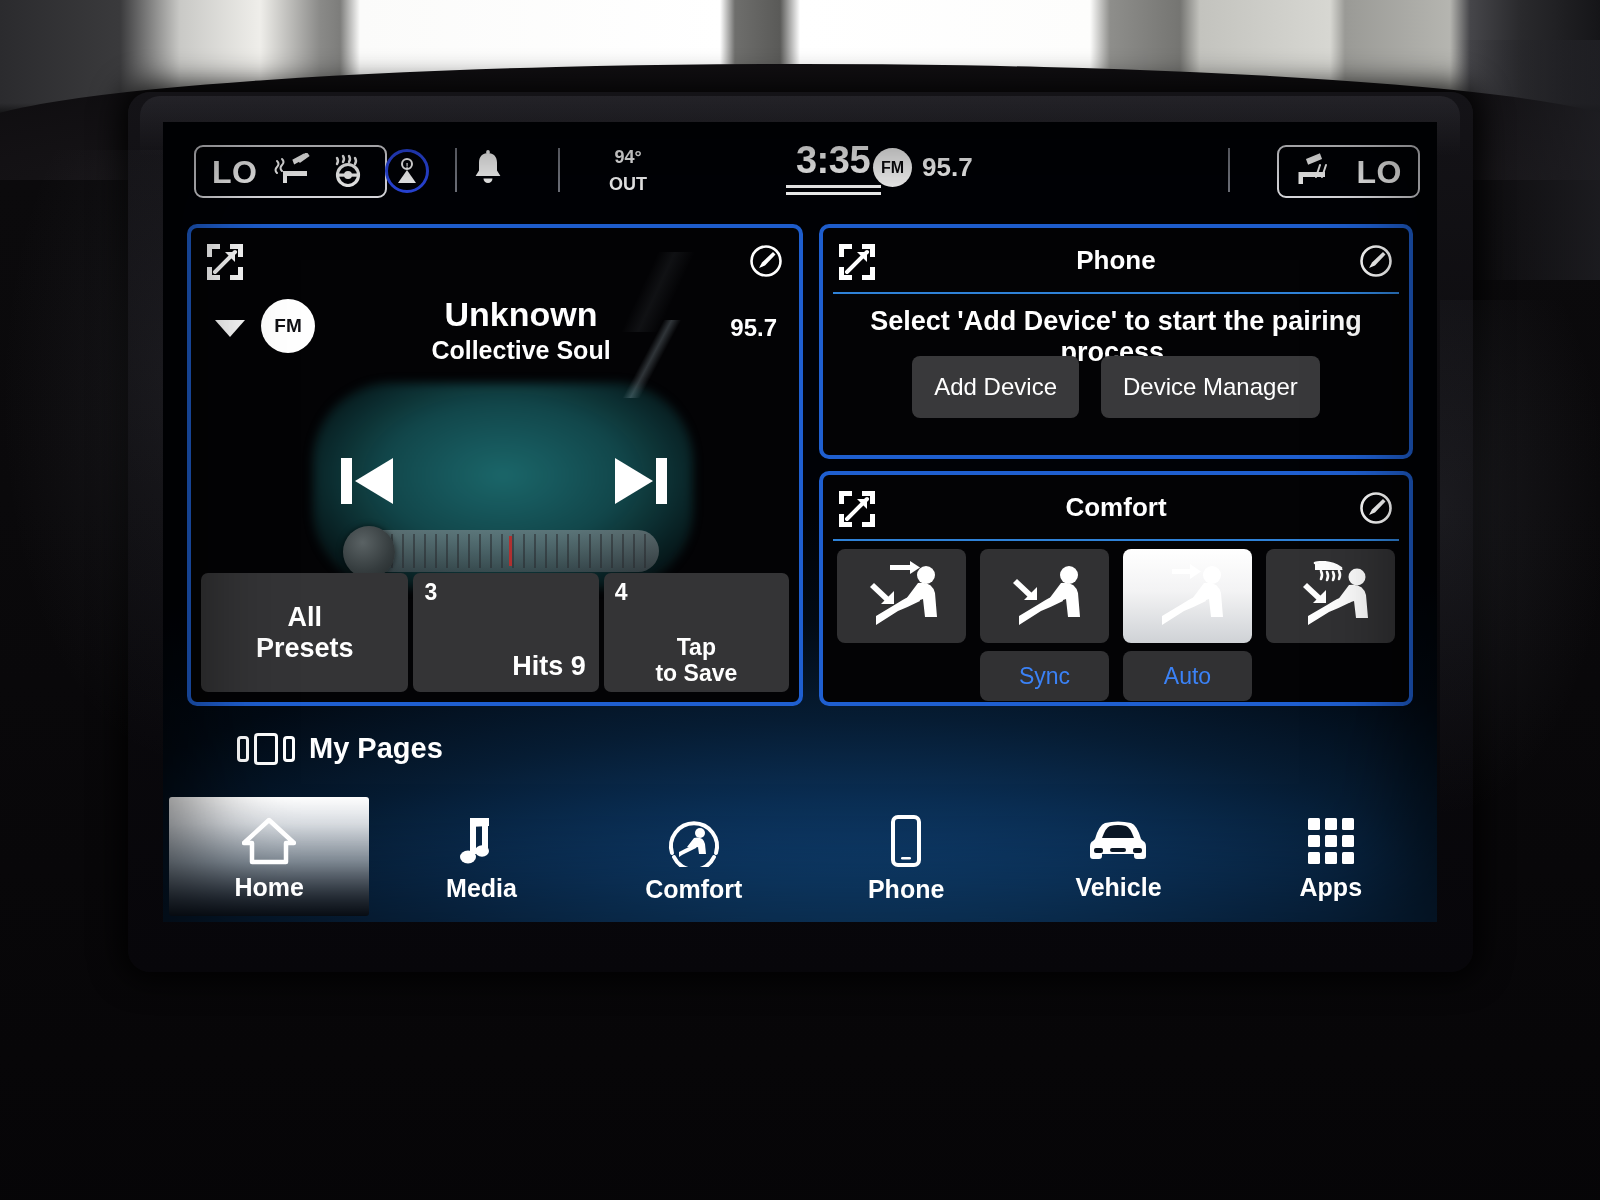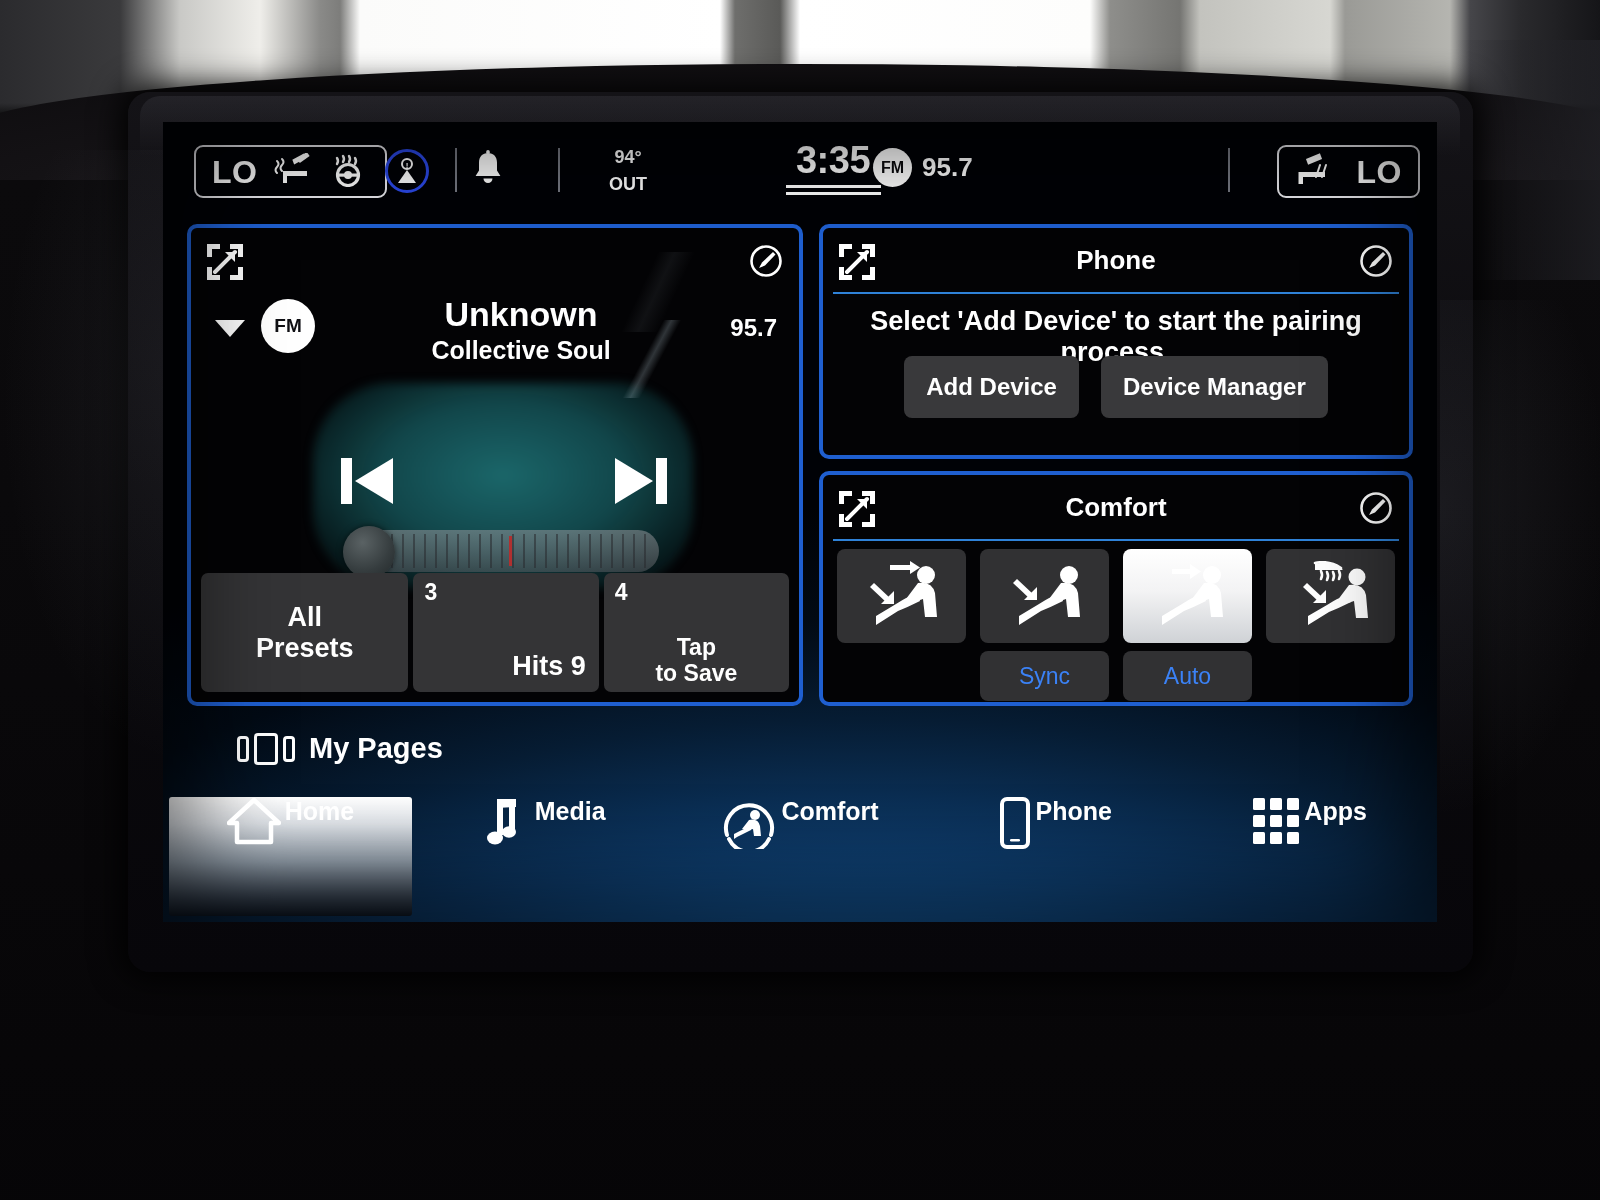--- a/index.html
+++ b/index.html
@@ -229,21 +229,21 @@
   .phone-msg {
     position: absolute; left: 0; right: 0; top: 78px; text-align: center;
     color: #fff; font-size: 27px; font-weight: 700;
   }
   .phone-btns {
     position: absolute; left: 0; right: 0; top: 128px;
     display: flex; justify-content: center; gap: 22px;
   }
   .pill-btn {
     background: #39393b; color: #fff; border: none; border-radius: 8px;
-    padding: 0 22px; height: 62px; font-size: 24px; font-weight: 700;
+    padding: 0 22px; height: 62px; font-size: 24px; font-weight: 400;
     font-family: "Liberation Sans", sans-serif; cursor: pointer;
   }
 
   
   .comfort-row {
     position: absolute; left: 14px; top: 74px; right: 14px; height: 94px;
     display: flex; gap: 14px;
   }
   .seat-btn {
     flex: 1; border-radius: 8px; background: #313133;
@@ -273,21 +273,21 @@
   .pd { border: 3px solid #fff; border-radius: 4px; }
   .pd.sm { width: 12px; height: 26px; }
   .pd.lg { width: 24px; height: 32px; }
 
   .navbar {
     position: absolute; left: 0; bottom: 0; width: 1274px; height: 125px;
     display: flex;
   }
   .navitem {
     flex: 1; position: relative; cursor: pointer;
-    display: flex; flex-direction: row; align-items: flex-start; justify-content: center;
+    display: flex; flex-direction: column; align-items: center; justify-content: center;
     gap: 4px; color: #fff;
   }
   .navitem .navlabel { font-size: 25px; font-weight: 700; }
   .navitem.active::before {
     content: ""; position: absolute; left: 6px; right: 6px; top: 0; bottom: 6px;
     background: linear-gradient(to bottom, #ffffff 0%, #dfe3e8 22%, #8e9aa6 55%, #323c49 85%, #0d1520 100%);
     border-radius: 3px;
     z-index: 0;
   }
   .navitem > * { position: relative; z-index: 1; }
@@ -680,20 +680,36 @@
     <div class="navitem">
       <span>
         <svg width="34" height="52" viewBox="0 0 34 52">
           <rect x="4" y="2" width="26" height="48" rx="5" fill="none" stroke="#fff" stroke-width="4"></rect>
           <rect x="12" y="42" width="10" height="2.6" rx="1.3" fill="#fff"></rect>
         </svg>
       </span>
       <span class="navlabel">Phone</span>
     </div>
 
+    <div class="navitem">
+      <span>
+        <svg width="66" height="48" viewBox="0 0 66 48">
+          <g fill="#fff">
+            <path d="M10 22 q4 -14 10 -16 q13 -3 26 0 q6 2 10 16 l2 2 q3 1 3 6 l0 9 q0 3 -3 3 l-6 0 q-3 0 -3 -3 l0 -2 l-32 0 l0 2 q0 3 -3 3 l-6 0 q-3 0 -3 -3 l0 -9 q0 -5 3 -6 Z"></path>
+          </g>
+          <path d="M17 21 q4 -11 8 -12 q8 -2 16 0 q4 1 8 12 Z" fill="#0a1726"></path>
+          <g fill="#0a1726">
+            <rect x="9" y="31" width="9" height="5" rx="2"></rect>
+            <rect x="48" y="31" width="9" height="5" rx="2"></rect>
+            <rect x="25" y="31" width="16" height="4" rx="2"></rect>
+          </g>
+        </svg>
+      </span>
+      <span class="navlabel">Vehicle</span>
+    </div>
 
     <div class="navitem">
       <span>
         <svg width="48" height="48" viewBox="0 0 48 48">
           <g fill="#fff">
             <rect x="1" y="1" width="12" height="12" rx="1.5"></rect>
             <rect x="18" y="1" width="12" height="12" rx="1.5"></rect>
             <rect x="35" y="1" width="12" height="12" rx="1.5"></rect>
             <rect x="1" y="18" width="12" height="12" rx="1.5"></rect>
             <rect x="18" y="18" width="12" height="12" rx="1.5"></rect>

